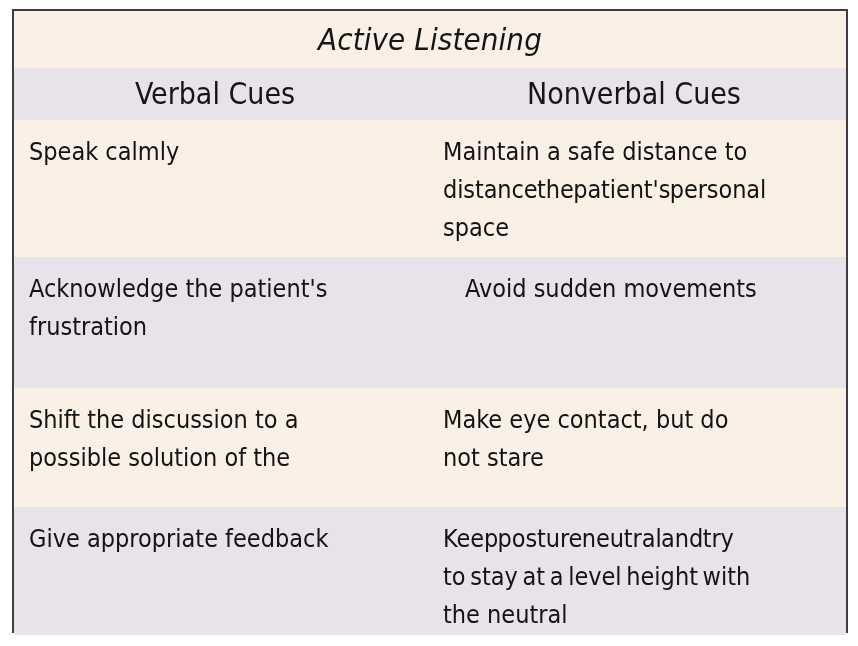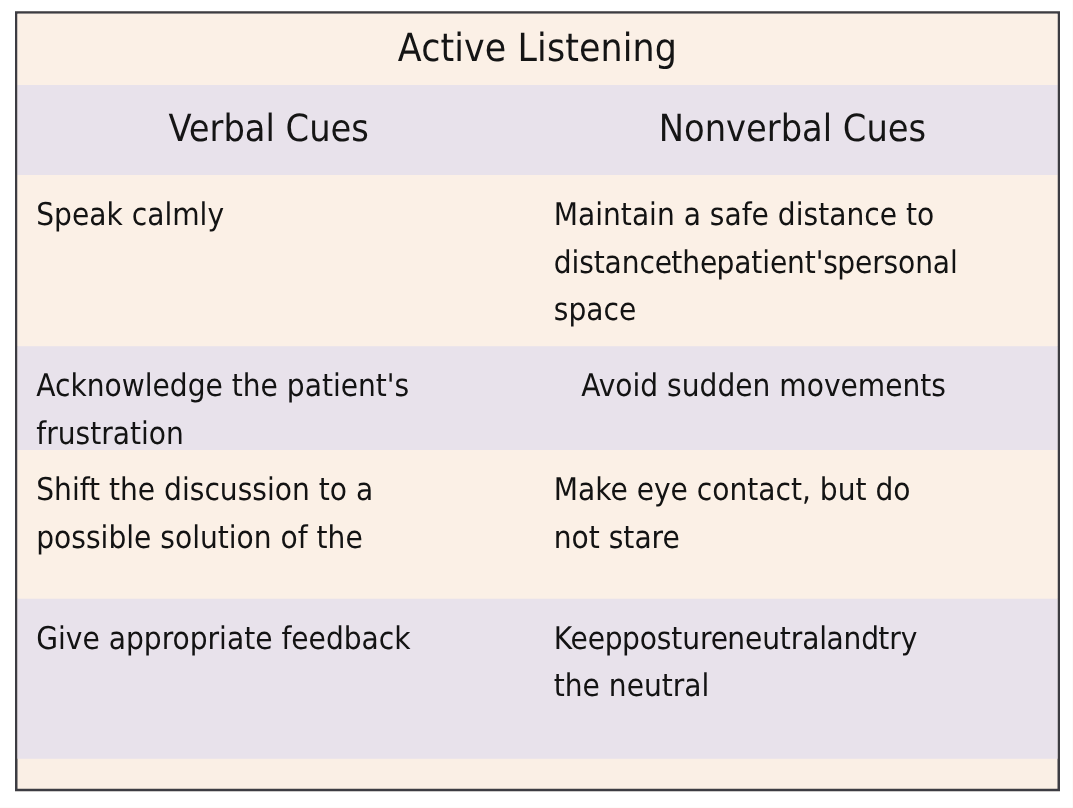--- a/index.html
+++ b/index.html
@@ -35,25 +35,26 @@
     display: flex;
     align-items: center;
     justify-content: center;
     flex: none;
   }
   .title-text {
     font-size: 31px;
     color: #151515;
     letter-spacing: 0.1px;
     line-height: 1;
+    font-style: italic;
   }
 
   
   .header-row {
-    height: 72px;
+    height: 52px;
     background: #e8e2eb;
     display: flex;
     flex: none;
   }
   .header-cell {
     display: flex;
     align-items: center;
     justify-content: center;
     box-sizing: border-box;
   }
@@ -68,21 +69,21 @@
   
   .body-row {
     display: flex;
     flex: none;
     box-sizing: border-box;
   }
   .body-row.tint-cream   { background: #fbf0e6; }
   .body-row.tint-lavender{ background: #e8e2eb; }
 
   .r1 { height: 137px; }
-  .r2 { height: 83px; gap: 44px; }
+  .r2 { height: 131px; gap: 44px; }
   .r3 { height: 119px; }
   .r4 { height: 128px; }
 
   .cell {
     box-sizing: border-box;
     padding-top: 13px;
   }
   .cell.col1 {
     width: 426px;
     padding-left: 15px;
@@ -153,17 +154,18 @@
       <div class="cell-line">not stare</div>
     </div>
   </div>
 
   <div class="body-row r4 tint-lavender">
     <div class="cell col1">
       <div class="cell-line">Give appropriate feedback</div>
     </div>
     <div class="cell col2">
       <div class="cell-line tight">Keep posture neutral and try</div>
+      <div class="cell-line semitight">to stay at a level height with</div>
       <div class="cell-line">the neutral</div>
     </div>
   </div>
 
 </div>
 
 </body></html>

